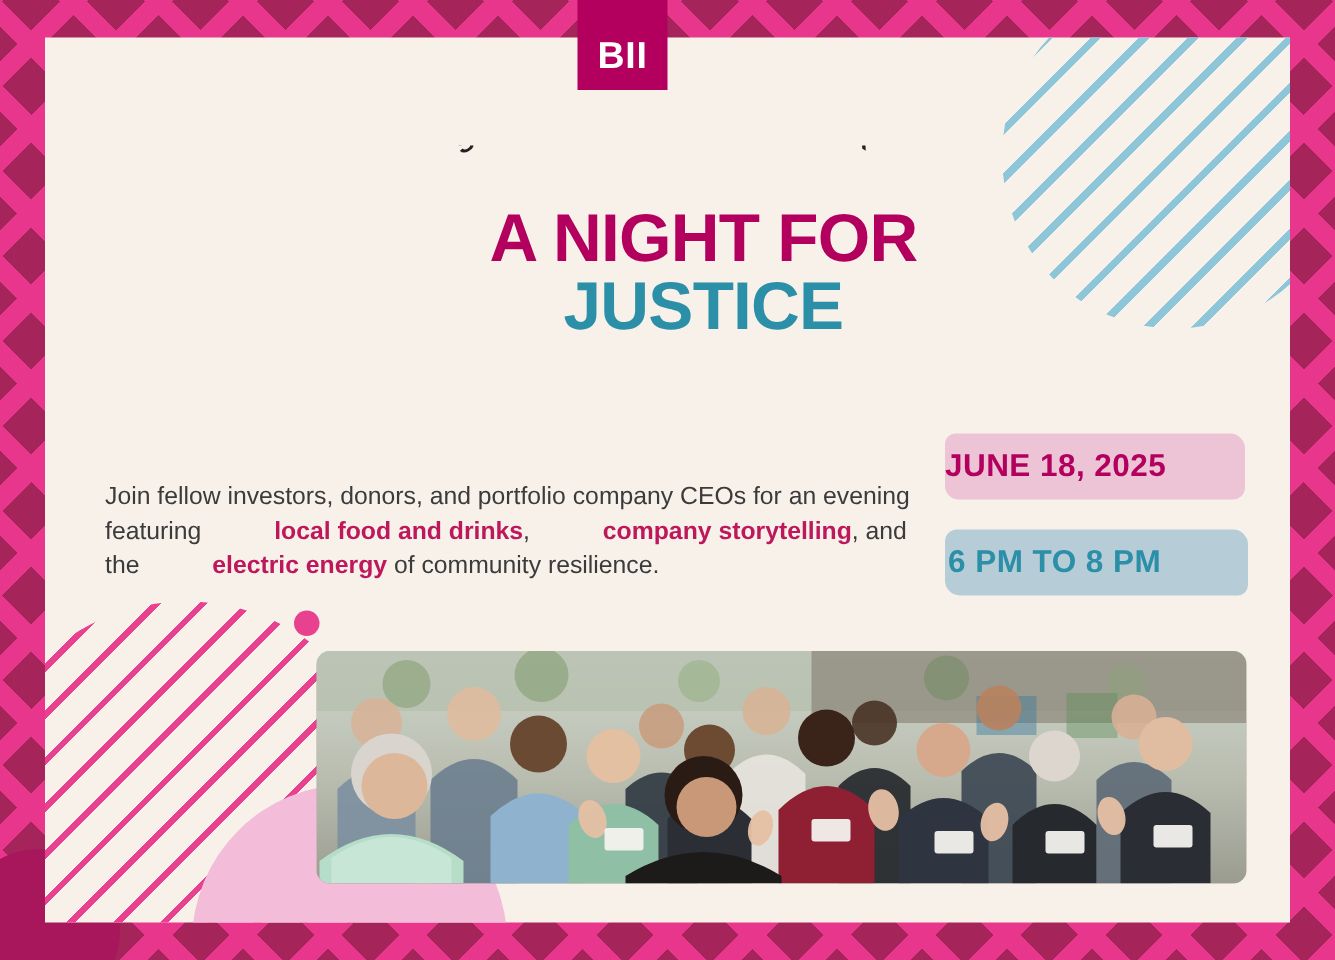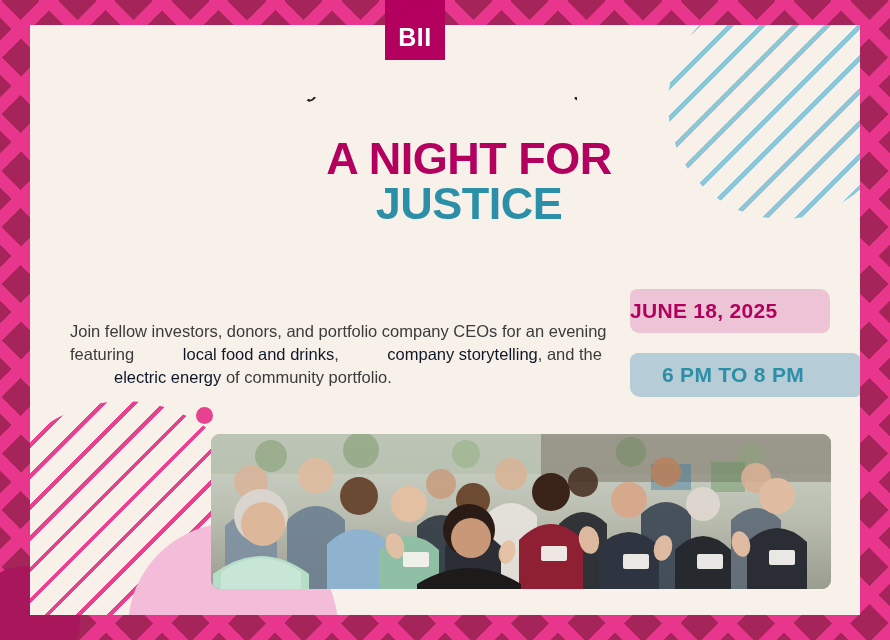--- a/index.html
+++ b/index.html
@@ -160,21 +160,21 @@
   
   .body-copy {
     position: absolute;
     left: 40px;
     top: 278px;
     width: 540px;
     font-size: 16.5px;
     line-height: 1.42;
     color: #3b3b3b;
   }
-  .body-copy b { font-weight: normal; color: #0f172a; padding-left: 44px; }
+  .body-copy b { font-weight: bold; color: #be185d; padding-left: 44px; }
 
   
   .badge {
     position: absolute;
     display: flex;
     align-items: center;
     font-weight: bold;
     letter-spacing: 0.3px;
   }
   .badge-date {
@@ -189,21 +189,21 @@
   }
   .badge-time {
     left: 600px;
     top: 328px;
     width: 200px;
     height: 44px;
     background: #b6ccd6;
     border-radius: 8px 10px 7px 10px;
     color: #2b8fa8;
     font-size: 21px;
-    padding-left: 32px;
+    padding-left: 2px;
   }
 
   
   .photo {
     position: absolute;
     left: 181px;
     top: 409px;
     width: 620px;
     height: 155px;
     border-radius: 9px;
@@ -234,21 +234,21 @@
           <textPath href="#arcpath" startOffset="50%" text-anchor="middle">STRONGER TOGETHER</textPath>
         </text>
       </svg>
     </div>
 
     <div class="headline">
       <span class="line l1">A NIGHT FOR</span>
       <span class="line l3">JUSTICE</span>
     </div>
 
-    <p class="body-copy"><span>Join fellow investors, donors, and portfolio company CEOs for an evening featuring </span><b>local food and drinks</b><span>, </span><b>company storytelling</b><span>, and the </span><b>electric energy</b><span> of community portfolio.</span></p>
+    <p class="body-copy"><span>Join fellow investors, donors, and portfolio company CEOs for an evening featuring </span><b>local food and drinks</b><span>, </span><b>company storytelling</b><span>, and the </span><b>electric energy</b><span> of community resilience.</span></p>
 
     <div class="badge badge-date">
       <span>JUNE 18, 2025</span>
     </div>
     <div class="badge badge-time">
       <span>6 PM TO 8 PM</span>
     </div>
 
     <div class="photo">
       <svg viewBox="0 0 620 155" preserveAspectRatio="xMidYMid slice">

